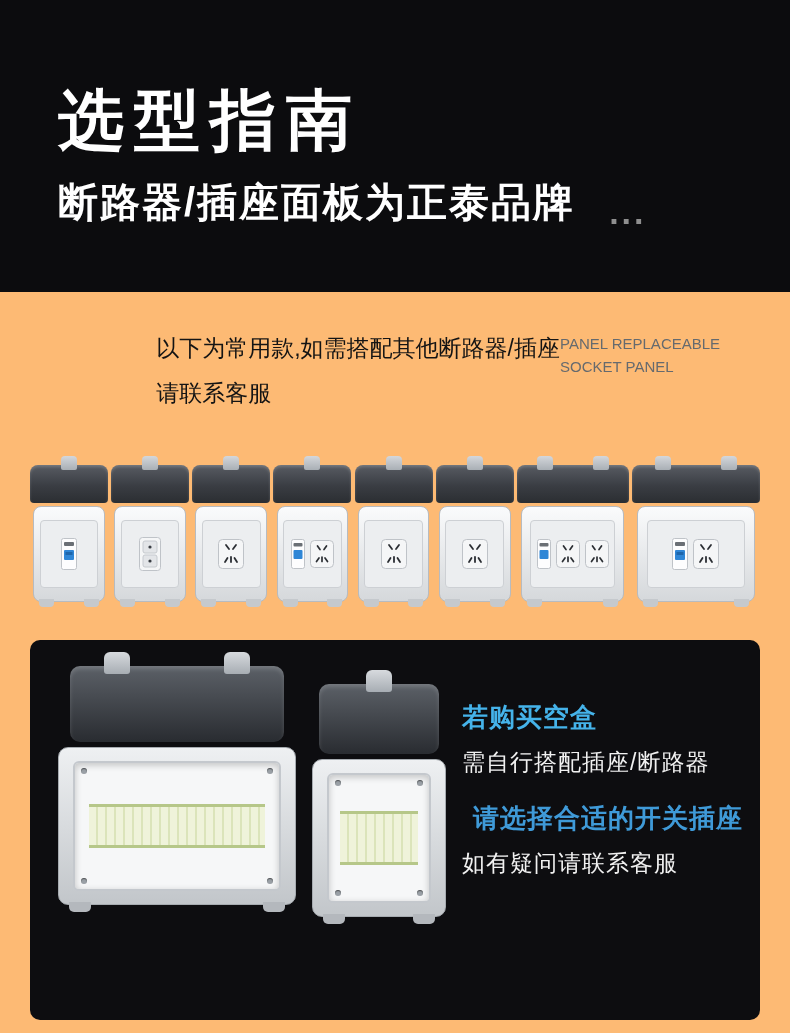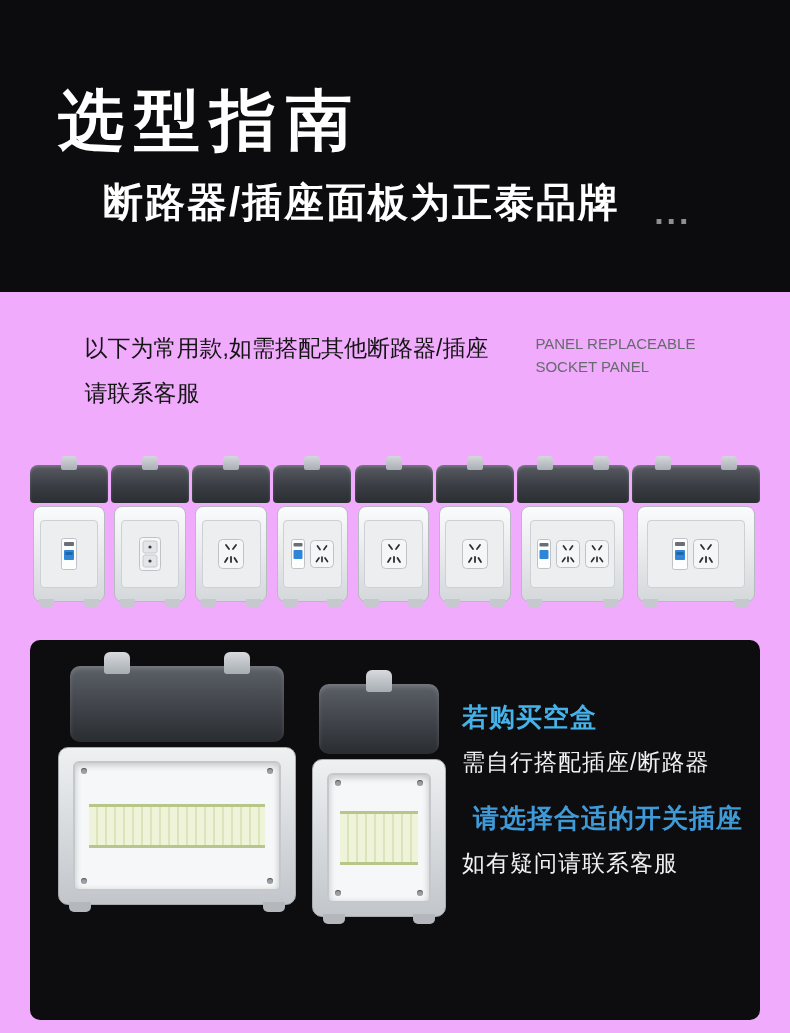--- a/index.html
+++ b/index.html
@@ -1,28 +1,28 @@
 <!DOCTYPE html>
 <html><head>
 <meta charset="utf-8">
 <style>
   * { margin:0; padding:0; box-sizing:border-box; }
   html,body { background:#ffffff; }
   body { font-family:"Liberation Sans","DejaVu Sans",sans-serif; }
-  .page { width:790px; height:1033px; margin:0 auto; background:#f0abfc; overflow:hidden; position:relative; }
+  .page { width:790px; height:1033px; margin:0 auto; background:#fdba74; overflow:hidden; position:relative; }
 
   
   .hero { height:292px; background:#0c0c0e; padding:86px 55px 0 58px; color:#ffffff; }
   .hero-title { font-size:66px; font-weight:900; letter-spacing:10px; line-height:1.05; }
-  .hero-sub-row { display:flex; align-items:flex-end; margin-top:20px;margin-left:45px; }
+  .hero-sub-row { display:flex; align-items:flex-end; margin-top:20px; }
   .hero-subtitle { font-size:40px; font-weight:600; letter-spacing:2px; }
   .hero-dots { color:#8f8f8f; font-size:34px; font-weight:700; margin-left:34px; letter-spacing:3px; line-height:.7; padding-bottom:6px; }
 
   
-  .intro { display:flex; justify-content:center; align-items:flex-start; padding:34px 52px 0 60px;gap:47px; }
+  .intro { display:flex; justify-content:flex-end; align-items:flex-start; padding:34px 52px 0 60px; }
   .intro-text { font-size:23px; color:#141414; line-height:1.95; font-weight:500; }
   .intro-caption { font-size:15px; color:#666a6e; line-height:1.55; padding-top:6px; width:178px; }
 
   
   .product-row { display:flex; align-items:flex-end; justify-content:space-between; margin:30px 30px 0; height:156px; }
   .product-card { display:flex; flex-direction:column; align-items:center; position:relative; }
   .card-sm { width:78px; }
   .card-md { width:112px; }
   .card-lg { width:128px; }
 

